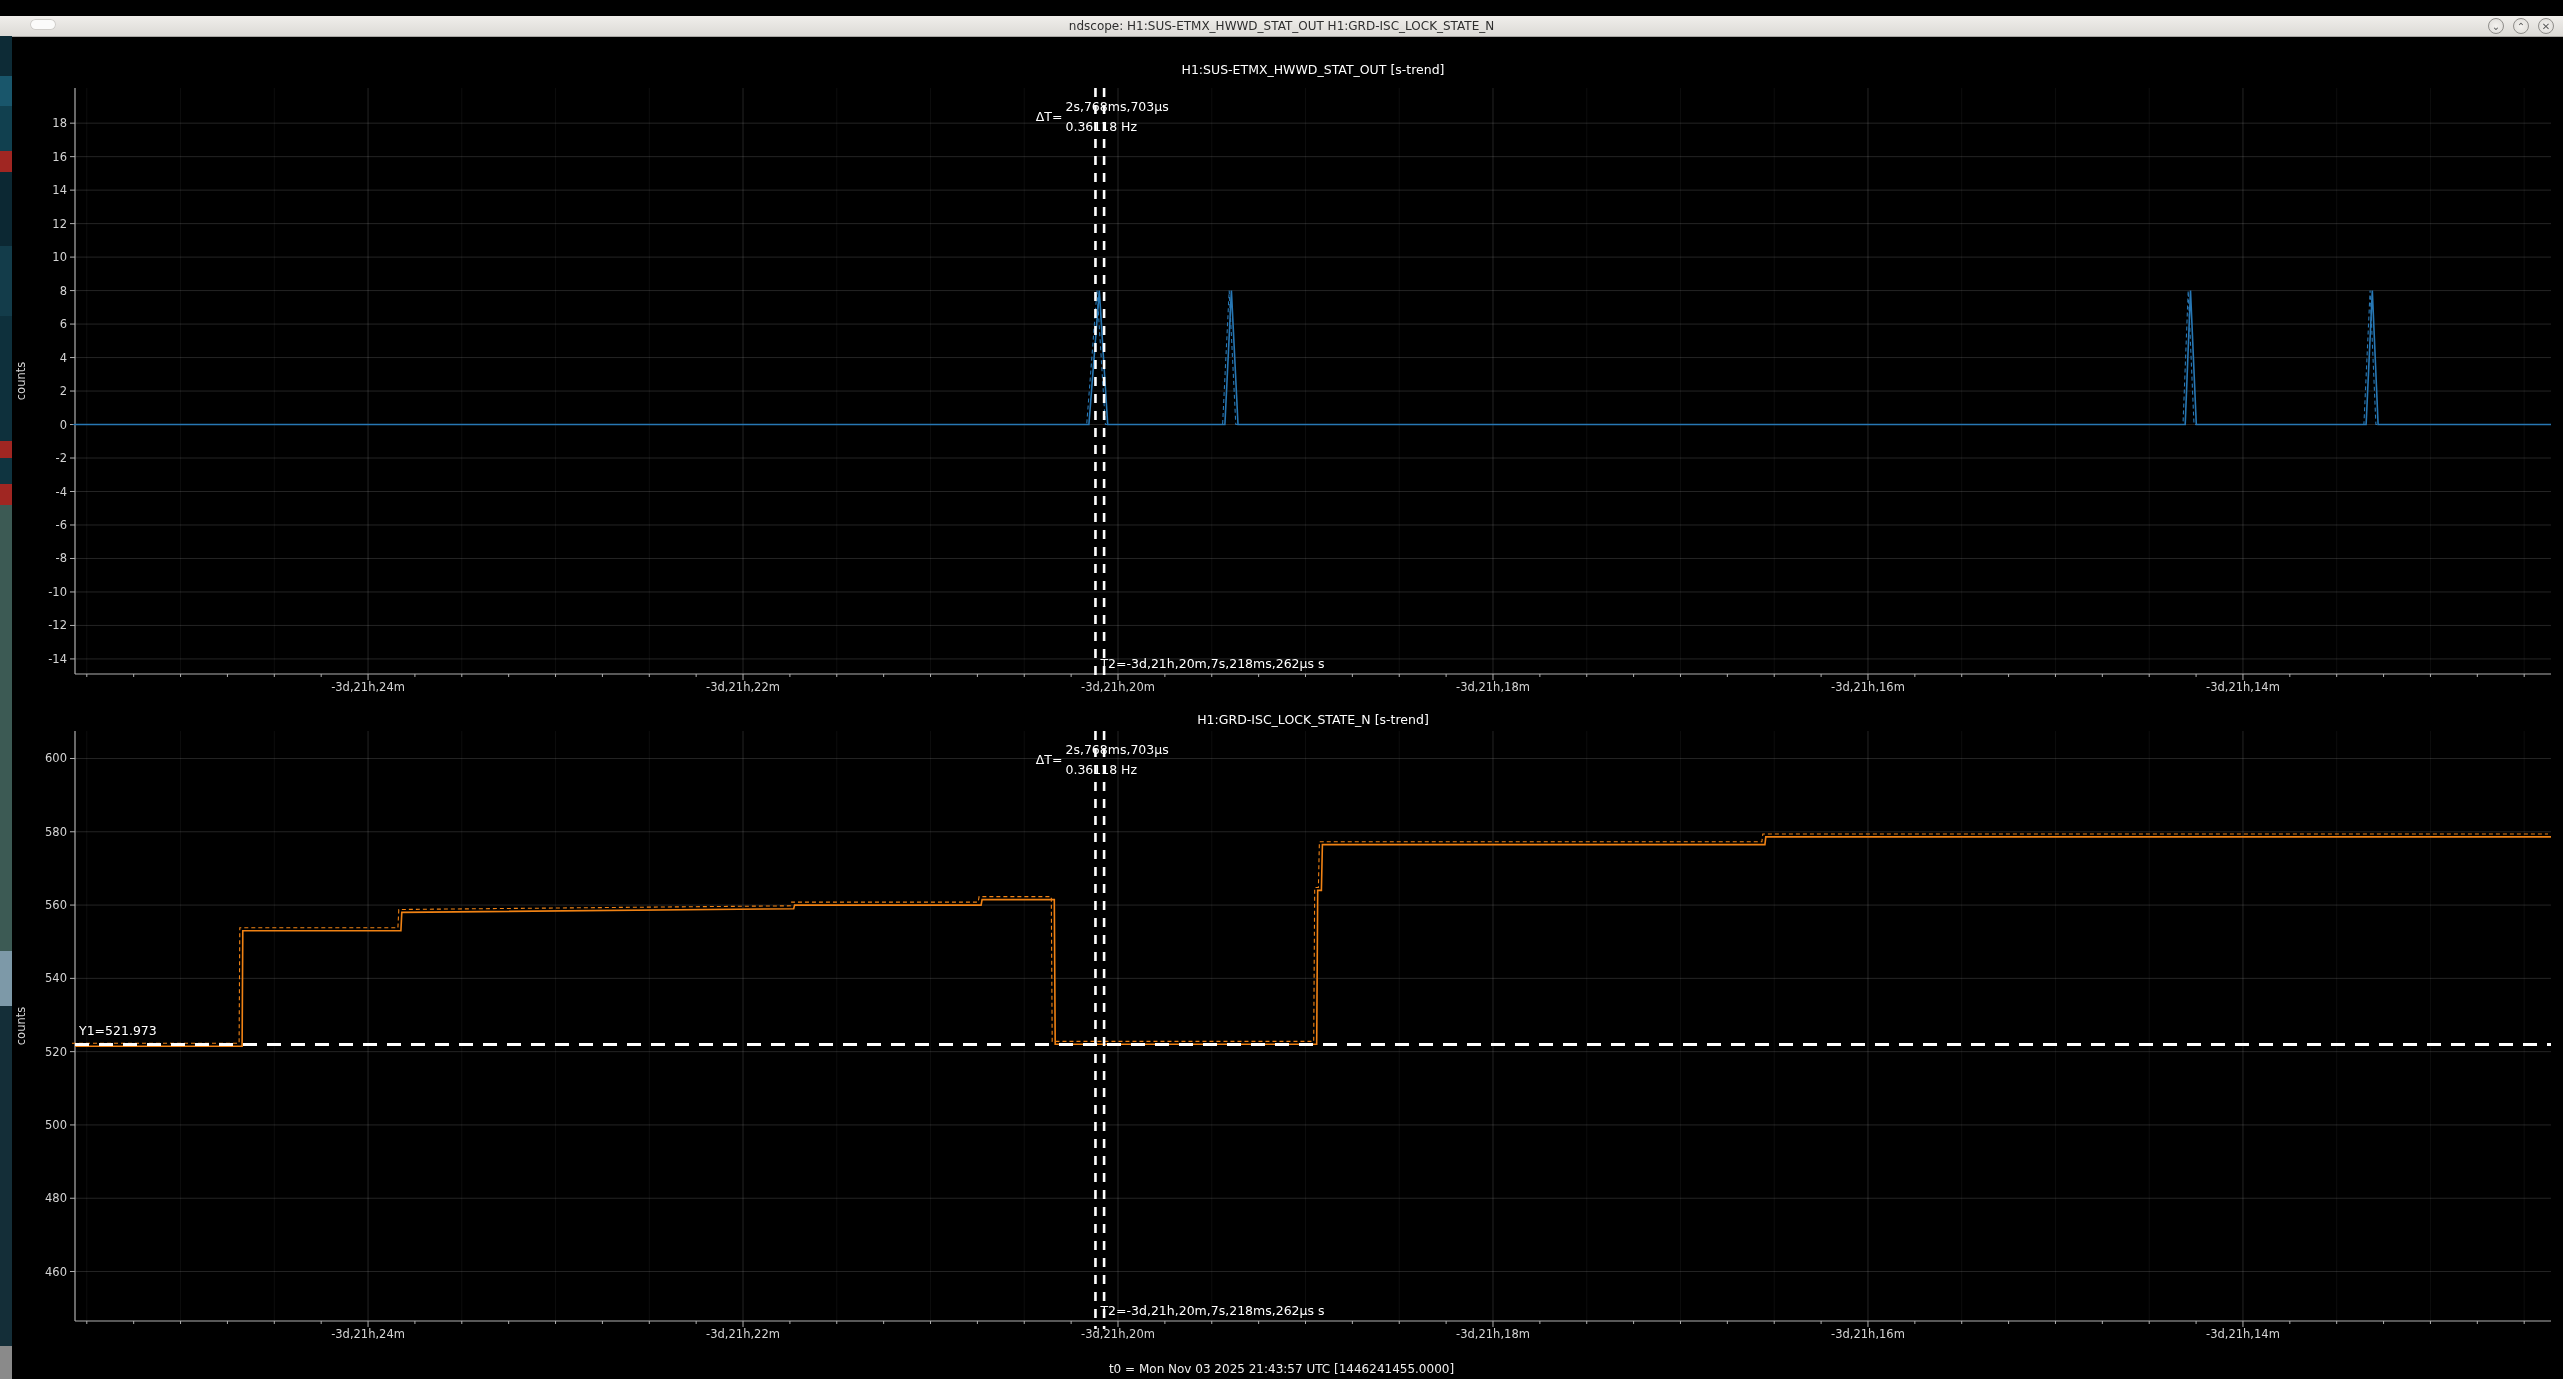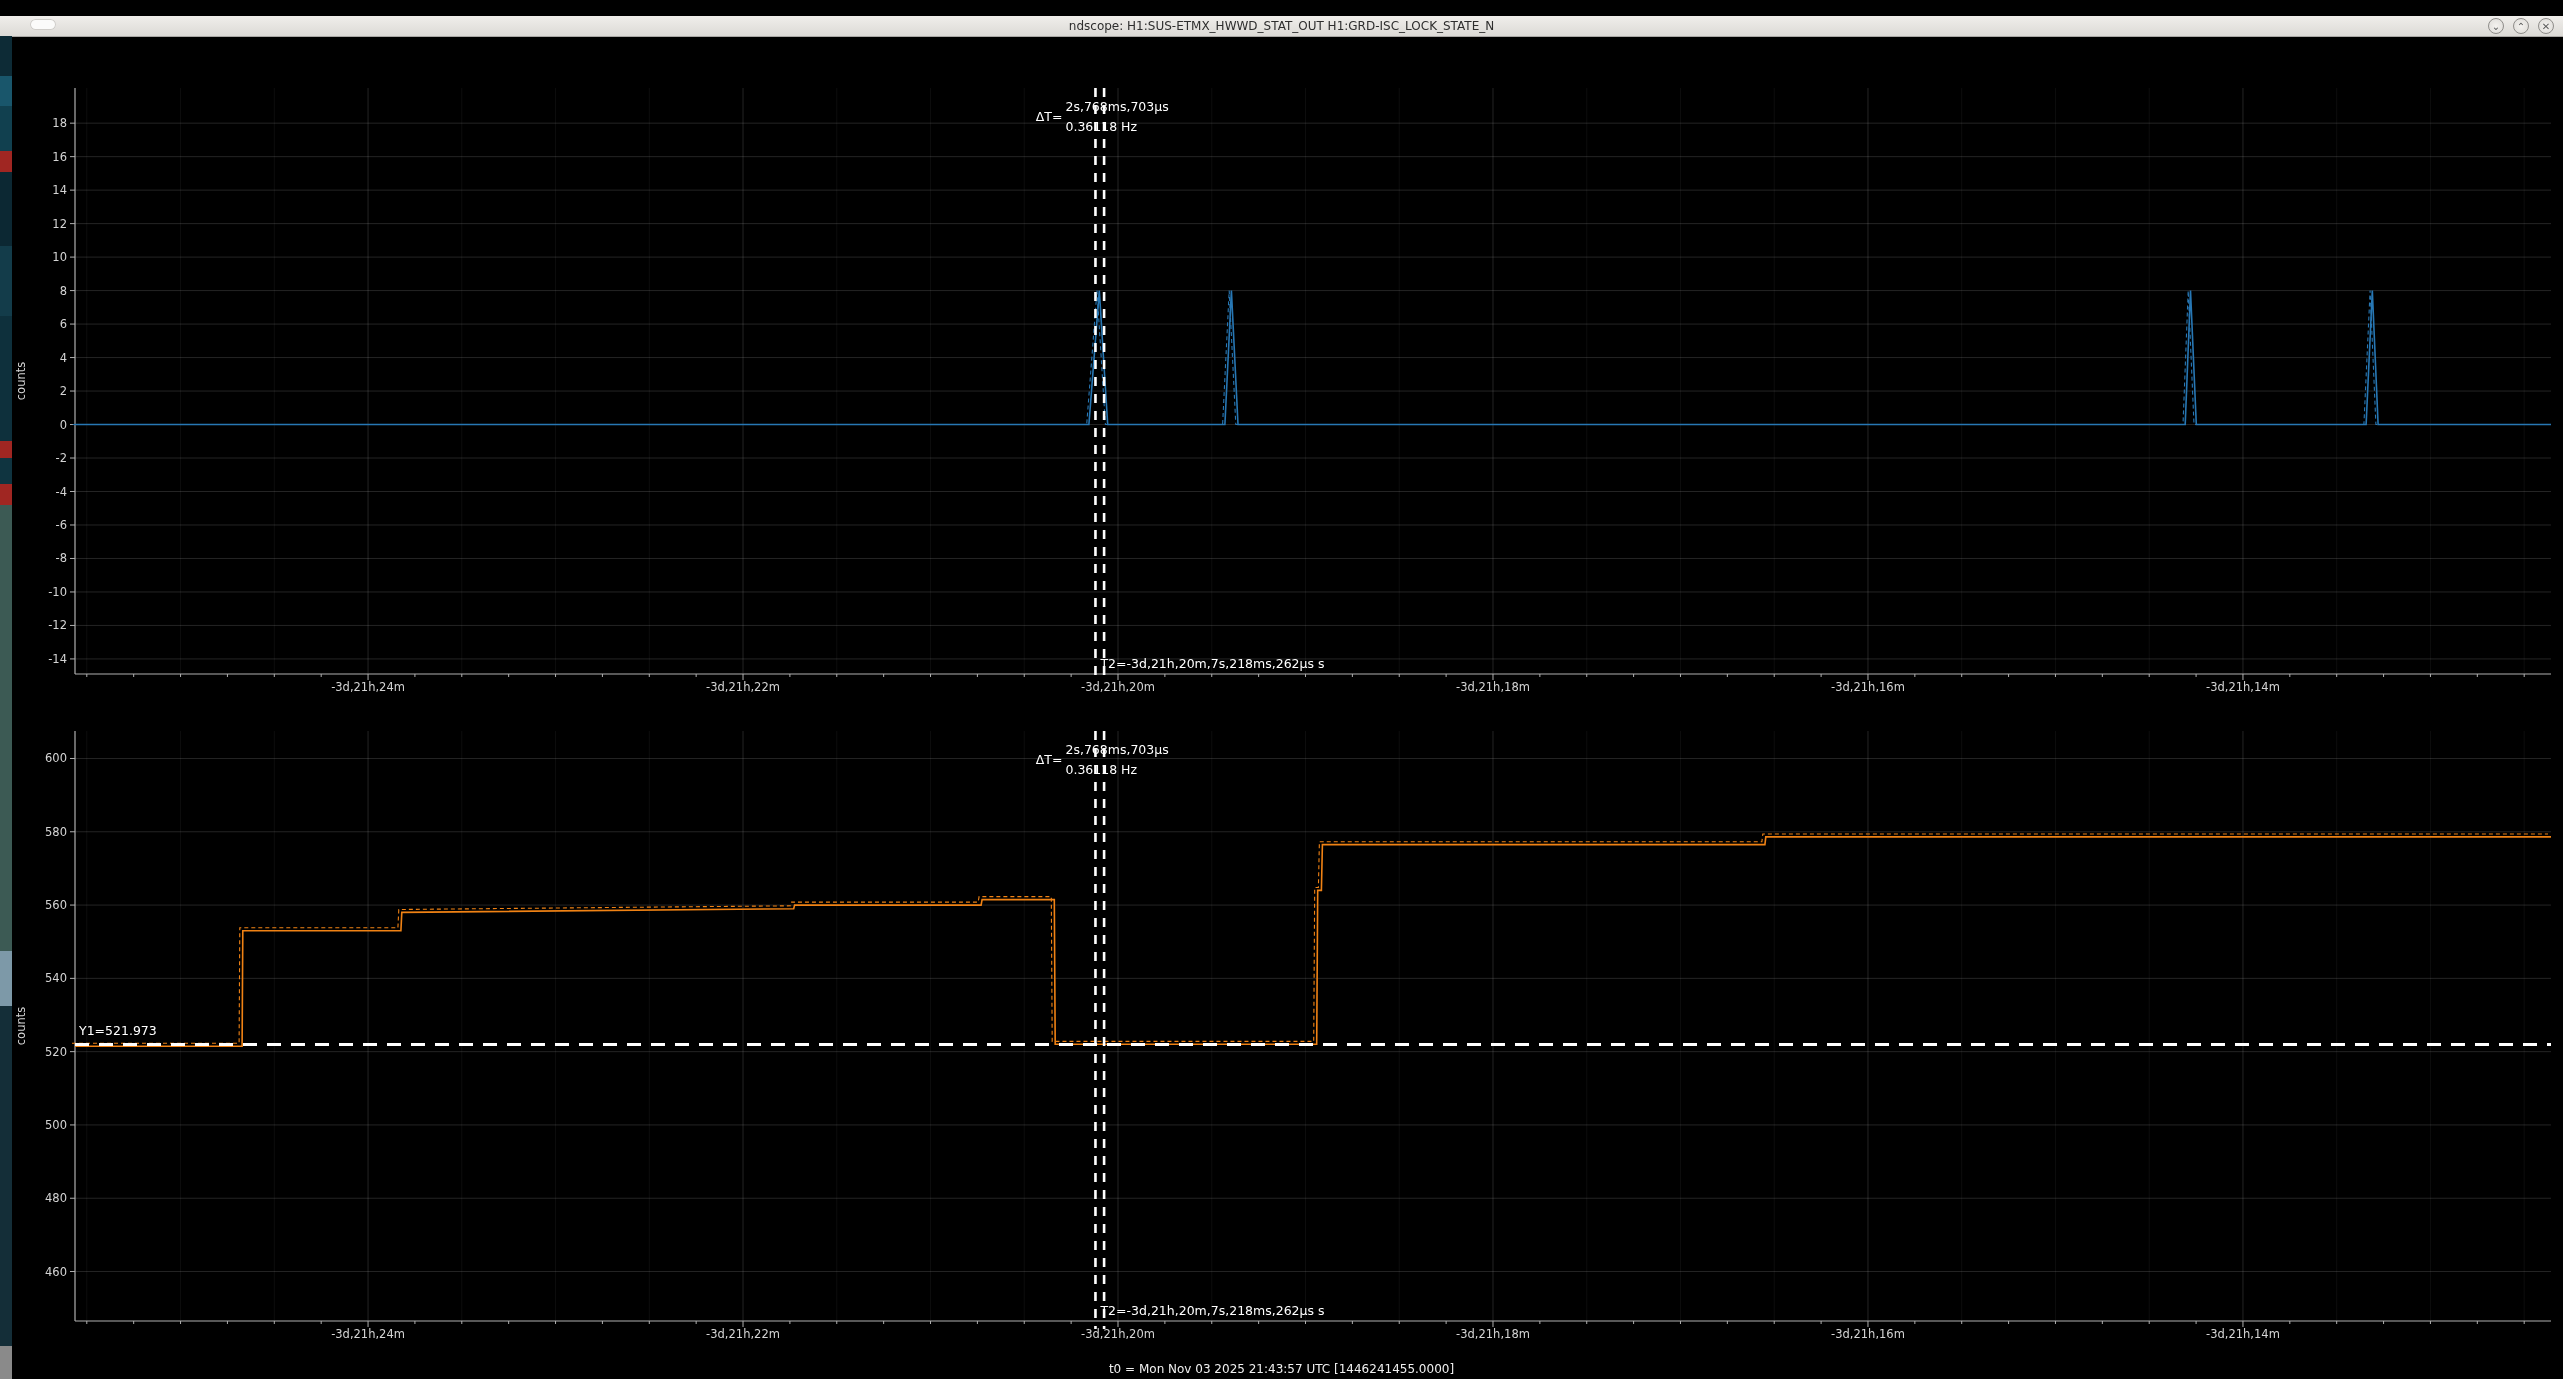--- a/index.html
+++ b/index.html
@@ -62,20 +62,22 @@
       <div class="seg" style="top: 280px; height: 125px; background: rgb(14, 48, 60);"></div>
       <div class="seg" style="top: 405px; height: 17px; background: rgb(160, 38, 34);"></div>
       <div class="seg" style="top: 422px; height: 26px; background: rgb(15, 52, 64);"></div>
       <div class="seg" style="top: 448px; height: 21px; background: rgb(160, 38, 34);"></div>
       <div class="seg" style="top: 469px; height: 446px; background: rgb(60, 90, 84);"></div>
       <div class="seg" style="top: 915px; height: 55px; background: rgb(125, 153, 168);"></div>
       <div class="seg" style="top: 970px; height: 340px; background: rgb(20, 46, 56);"></div>
       <div class="seg" style="top: 1310px; height: 49px; background: rgb(138, 138, 138);"></div>
     </div>
 
+  <div class="plot-title" style="top:46px">H1:SUS-ETMX_HWWD_STAT_OUT [s-trend]</div>
+  <div class="plot-title" style="top:696px">H1:GRD-ISC_LOCK_STATE_N [s-trend]</div>
 
   <svg class="plots" id="plotsSvg" width="2563" height="1379" viewBox="0 0 2563 1379">
       <g>
         <g>
           <line x1="86.81190368016436" x2="86.81190368016436" y1="72" y2="658" stroke="rgba(255,255,255,0.05)" stroke-width="1"></line>
           <line x1="180.5571709829046" x2="180.5571709829046" y1="72" y2="658" stroke="rgba(255,255,255,0.05)" stroke-width="1"></line>
           <line x1="274.3024382856449" x2="274.3024382856449" y1="72" y2="658" stroke="rgba(255,255,255,0.05)" stroke-width="1"></line>
           <line x1="368.0477055883851" x2="368.0477055883851" y1="72" y2="658" stroke="rgba(255,255,255,0.14)" stroke-width="1"></line>
           <line x1="461.7929728911254" x2="461.7929728911254" y1="72" y2="658" stroke="rgba(255,255,255,0.05)" stroke-width="1"></line>
           <line x1="555.5382401938657" x2="555.5382401938657" y1="72" y2="658" stroke="rgba(255,255,255,0.05)" stroke-width="1"></line>

